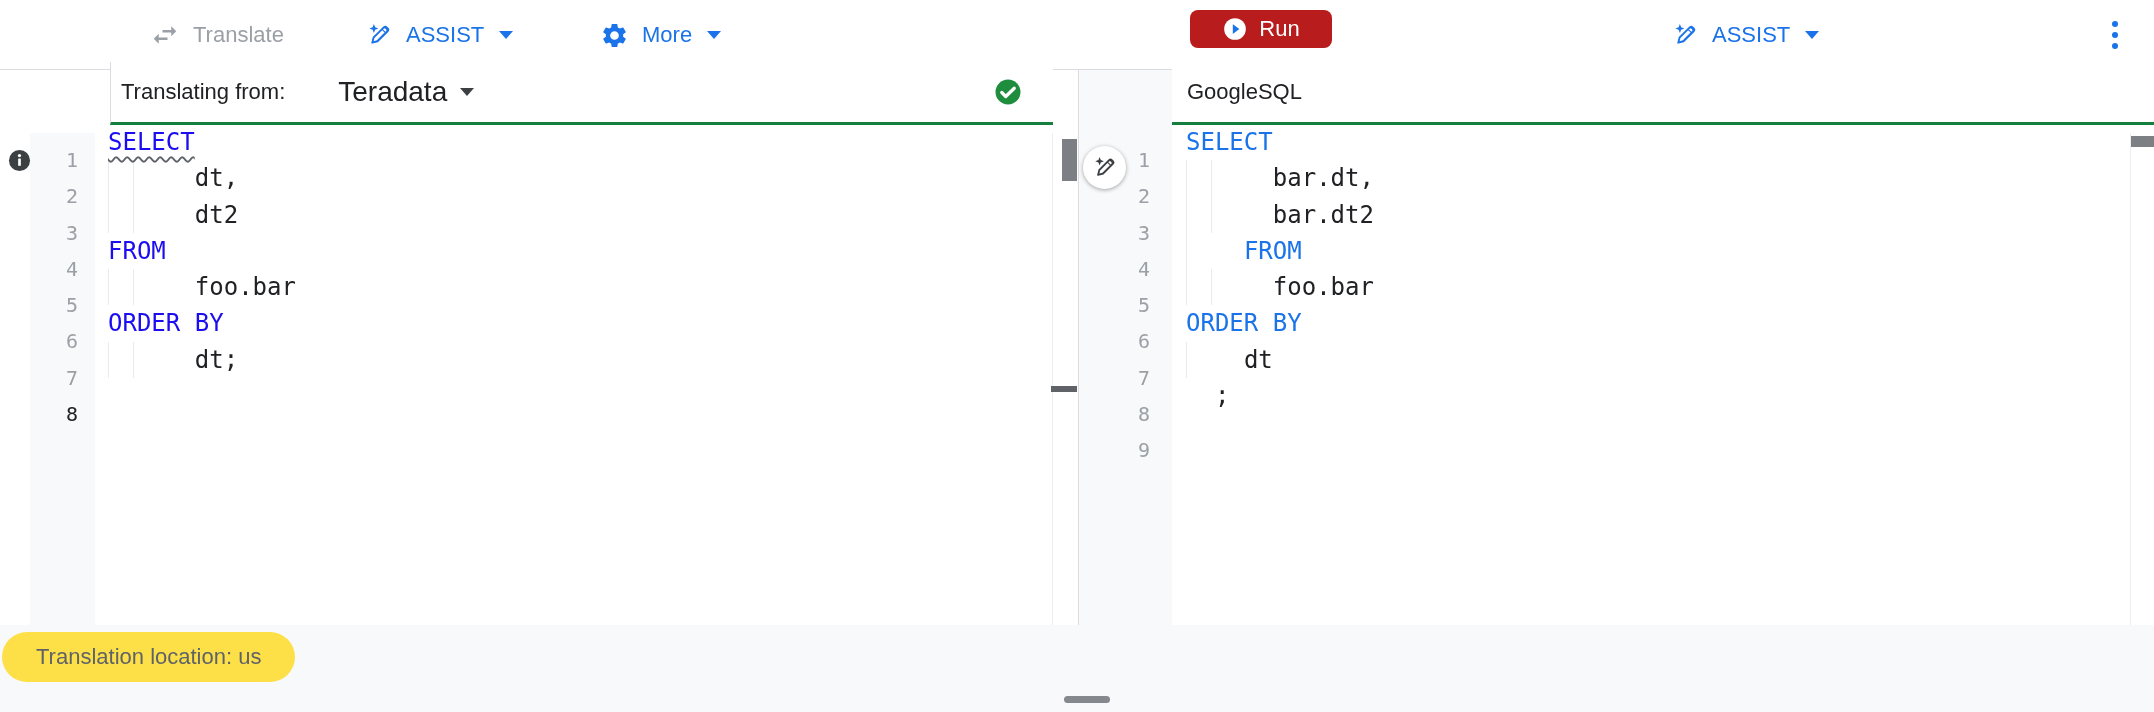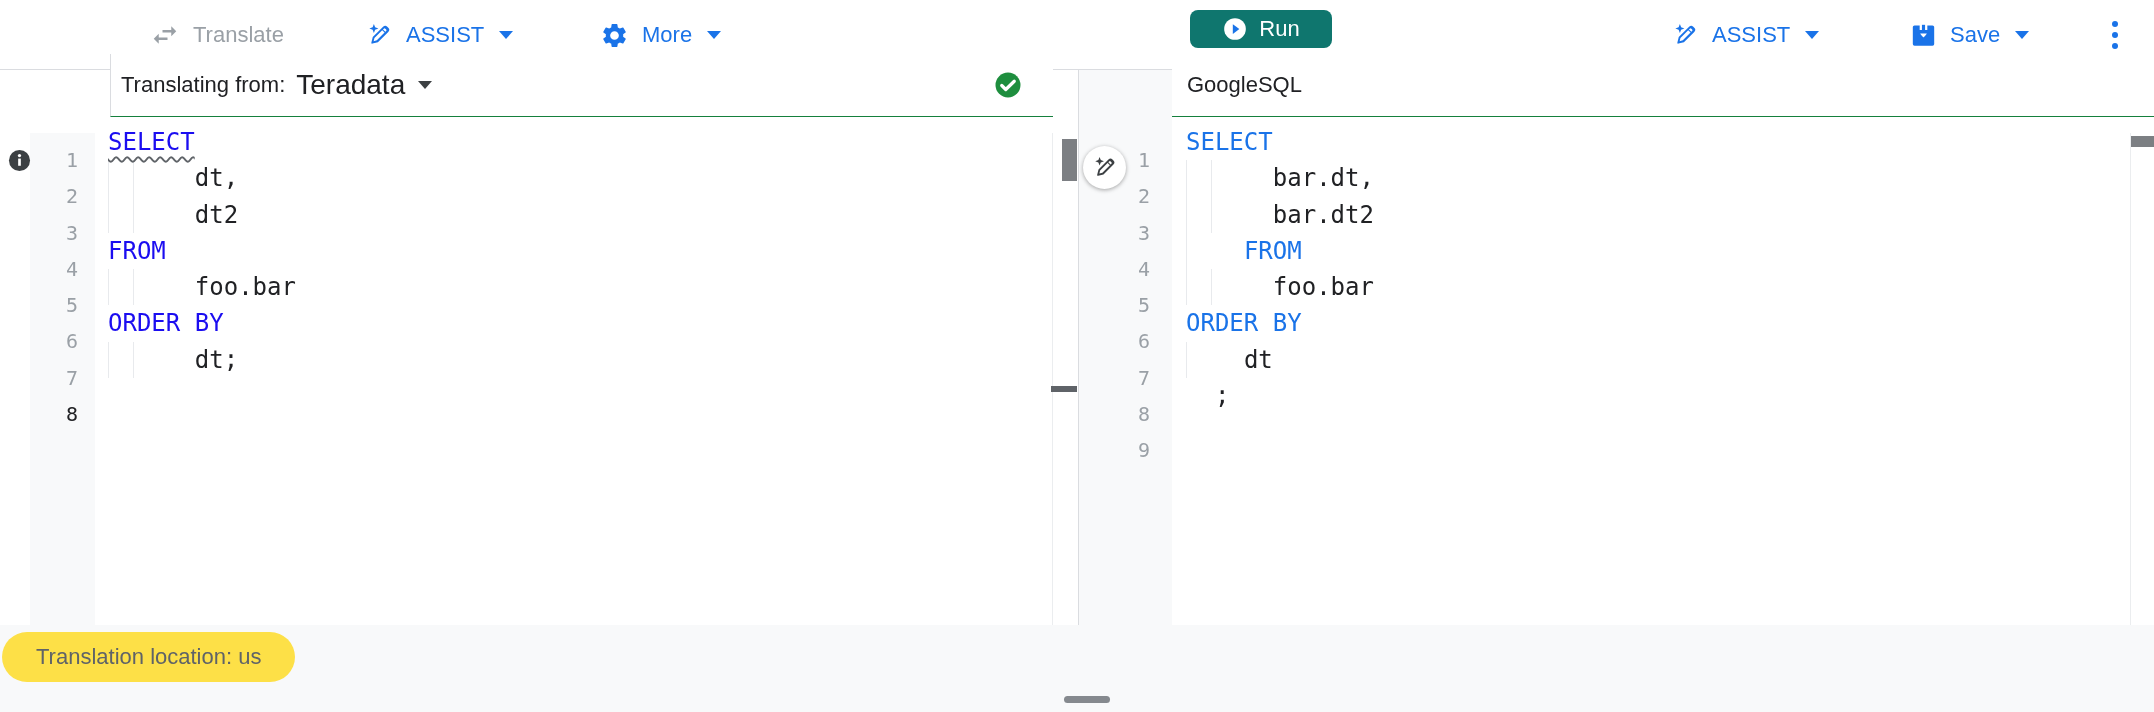--- a/index.html
+++ b/index.html
@@ -7,35 +7,35 @@
   body { font-family:"Liberation Sans", sans-serif; background:#ffffff; position:relative; color:#202124; }
 
   
   .toolbar { position:absolute; left:0; top:0; width:2154px; height:70px; background:#fff; }
   .tb-item { position:absolute; top:0; height:70px; display:flex; align-items:center; gap:13px;
              font-size:22px; font-weight:500; cursor:pointer; color:#1a73e8; background:none; border:none; }
   .tb-item.disabled { color:#9aa0a6; cursor:default; }
   .caret { width:0; height:0; border-left:7px solid transparent; border-right:7px solid transparent;
            border-top:8px solid #1a73e8; margin-left:2px; }
   .caret.dark { border-top-color:#3c4043; }
-  .run-btn { position:absolute; left:1190px; top:10px; width:142px; height:38px; background:#0f766e;
+  .run-btn { position:absolute; left:1190px; top:10px; width:142px; height:38px; background:#b91c1c;
              border:none; border-radius:8px; color:#fff; font-size:22px; font-weight:500;
              display:flex; align-items:center; justify-content:center; gap:11px; cursor:pointer; }
   .kebab { position:absolute; left:2100px; top:0; width:30px; height:70px; display:flex; flex-direction:column;
            align-items:center; justify-content:center; gap:5px; background:none; border:none; cursor:pointer; }
   .kebab i { width:6px; height:6px; border-radius:50%; background:#1a73e8; }
 
   
   .tb-border { position:absolute; top:69px; height:1px; background:#dadce0; }
   .tb-border.seg1 { left:0; width:110px; }
   .tb-border.seg2 { left:1053px; width:119px; }
 
   
-  .pane-header { position:absolute; top:54px; height:63px; background:#fff; border-bottom:1px solid #15803d;
-                 display:flex; align-items:center; font-size:22px; color:#202124; }
+  .pane-header { position:absolute; top:62px; height:63px; background:#fff; border-bottom:3px solid #15803d;
+                 display:flex; align-items:center; font-size:22px; color:#202124;gap:42px; }
   .pane-header.left { left:110px; width:943px; border-left:1px solid #dadce0; padding-left:10px; }
   .pane-header.right { left:1172px; width:982px; padding-left:15px; }
   .dialect-dd { display:flex; align-items:center; gap:11px; margin-left:11px; background:none; border:none;
                 font-size:28px; color:#202124; cursor:pointer; }
   .spacer { flex:1; }
   .check-wrap { margin-right:30px; width:30px; height:30px; }
 
   
   .editor-bg { position:absolute; top:70px; height:555px; background:#fff; }
   .editor-bg.left { left:0; width:1078px; }
@@ -144,33 +144,20 @@
     <span>
       <svg width="27" height="27" viewBox="0 0 24 24" fill="#1a73e8">
         <path d="M7 1.8l1.1 2.9L11 5.8 8.1 6.9 7 9.8 5.9 6.9 3 5.8l2.9-1.1z"></path>
         <path d="M18.9 4.2a2.6 2.6 0 0 0-3.7 0L6 13.4 4.8 18.3a.7.7 0 0 0 .9.9l4.9-1.2 9.2-9.2a2.6 2.6 0 0 0 0-3.7l-.9-.9zM9.6 16.3l-2.8.7.7-2.8 6.9-6.9 2.1 2.1-6.9 6.9zm8.3-8.3l-.7.7-2.1-2.1.7-.7a1 1 0 0 1 1.4 0l.7.7a1 1 0 0 1 0 1.4z"></path>
       </svg>
     </span>
     <span>ASSIST</span>
     <span class="caret"></span>
   </button>
 
-  <button class="tb-item" style="left:1910px;">
-    <span>
-      <svg width="27" height="27" viewBox="0 0 24 24">
-        <path d="M4 3h16a1.5 1.5 0 0 1 1.5 1.5v15A1.5 1.5 0 0 1 20 21H4a1.5 1.5 0 0 1-1.5-1.5v-15A1.5 1.5 0 0 1 4 3z" fill="#1a73e8"></path>
-        <rect x="8.6" y="2.5" width="6.8" height="4.6" fill="#ffffff"></rect>
-        <rect x="10.6" y="2.5" width="2.8" height="8.2" fill="#1a73e8"></rect>
-        <path d="M12 14.6l-4.2-4.4h8.4z" fill="#ffffff" stroke="#1a73e8" stroke-width="1.4"></path>
-        <path d="M12 13.6l-3-3.4h6z" fill="#ffffff"></path>
-      </svg>
-    </span>
-    <span>Save</span>
-    <span class="caret"></span>
-  </button>
 
   <button class="kebab" aria-label="more options">
     <i></i>
       <i></i>
       <i></i>
   </button>
 </div>
 
 <div class="tb-border seg1"></div>
 <div class="tb-border seg2"></div>

